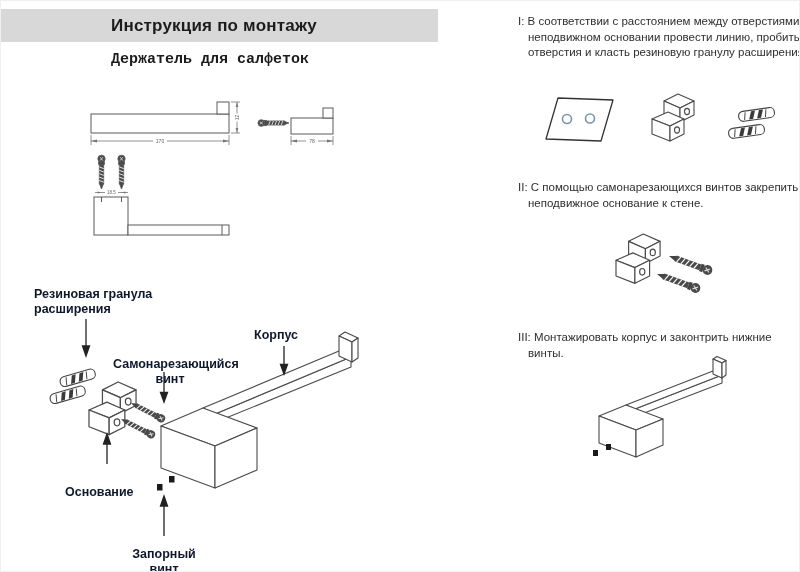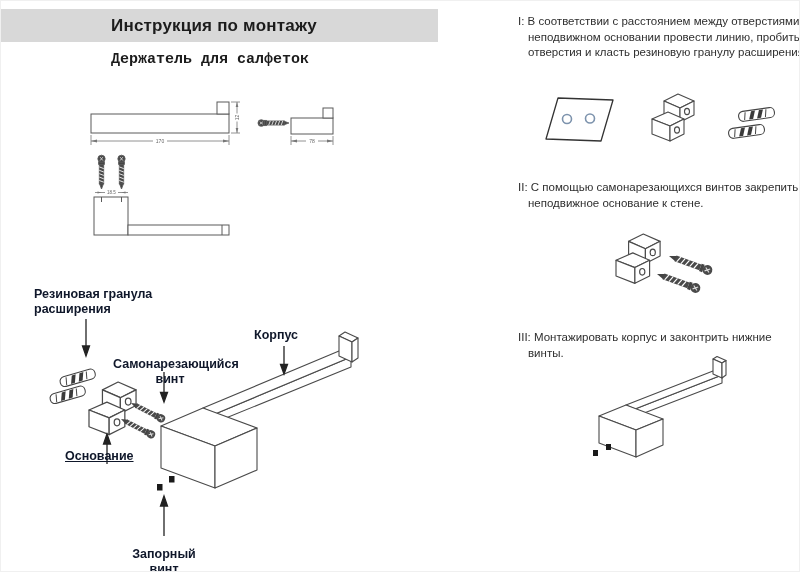--- a/index.html
+++ b/index.html
@@ -28,21 +28,21 @@
   #step1 { left:517px; top:13px; }
   #step2 { left:517px; top:179px; }
   #step3 { left:517px; top:329px; }
   .part-label {
     position:absolute; font-size:12.5px; font-weight:600; color:#0f172a;
     line-height:1.18;
   }
   #lbl-rubber { left:33px;  top:286px; width:122px; }
   #lbl-screw  { left:112px; top:336px; width:114px; text-align:center;margin-top:20px; }
   #lbl-body   { left:253px; top:327px; }
-  #lbl-base   { left:64px;  top:448px;text-decoration:underline; }
+  #lbl-base   { left:64px;  top:484px; }
   #lbl-lock   { left:130px; top:538px; width:66px; text-align:center;margin-top:8px; }
   svg.illus { position:absolute; overflow:visible; }
   svg text { font-family:"Liberation Sans", sans-serif; fill:#666; }
   .dim-line line, .dim-line polyline { stroke:#777; stroke-width:.8; }
 </style>
 </head>
 <body>
 
 <div class="page">
 

